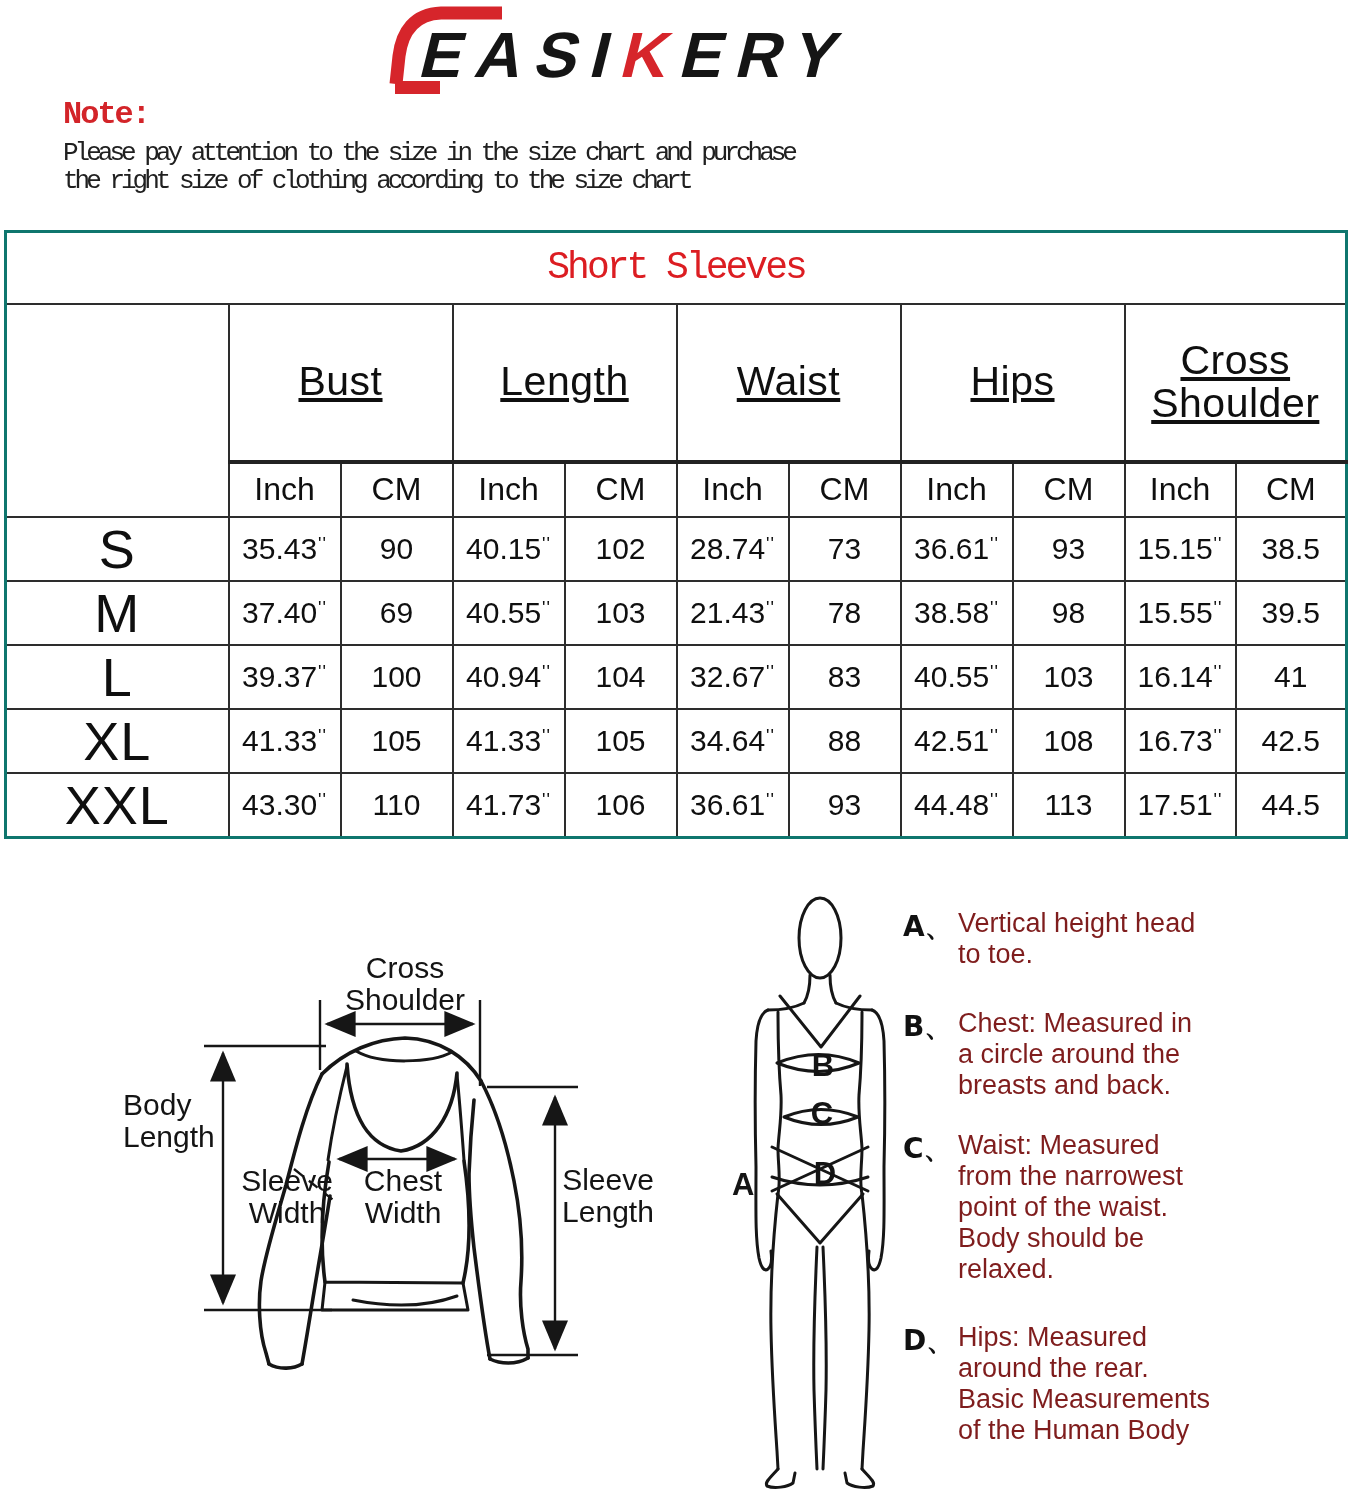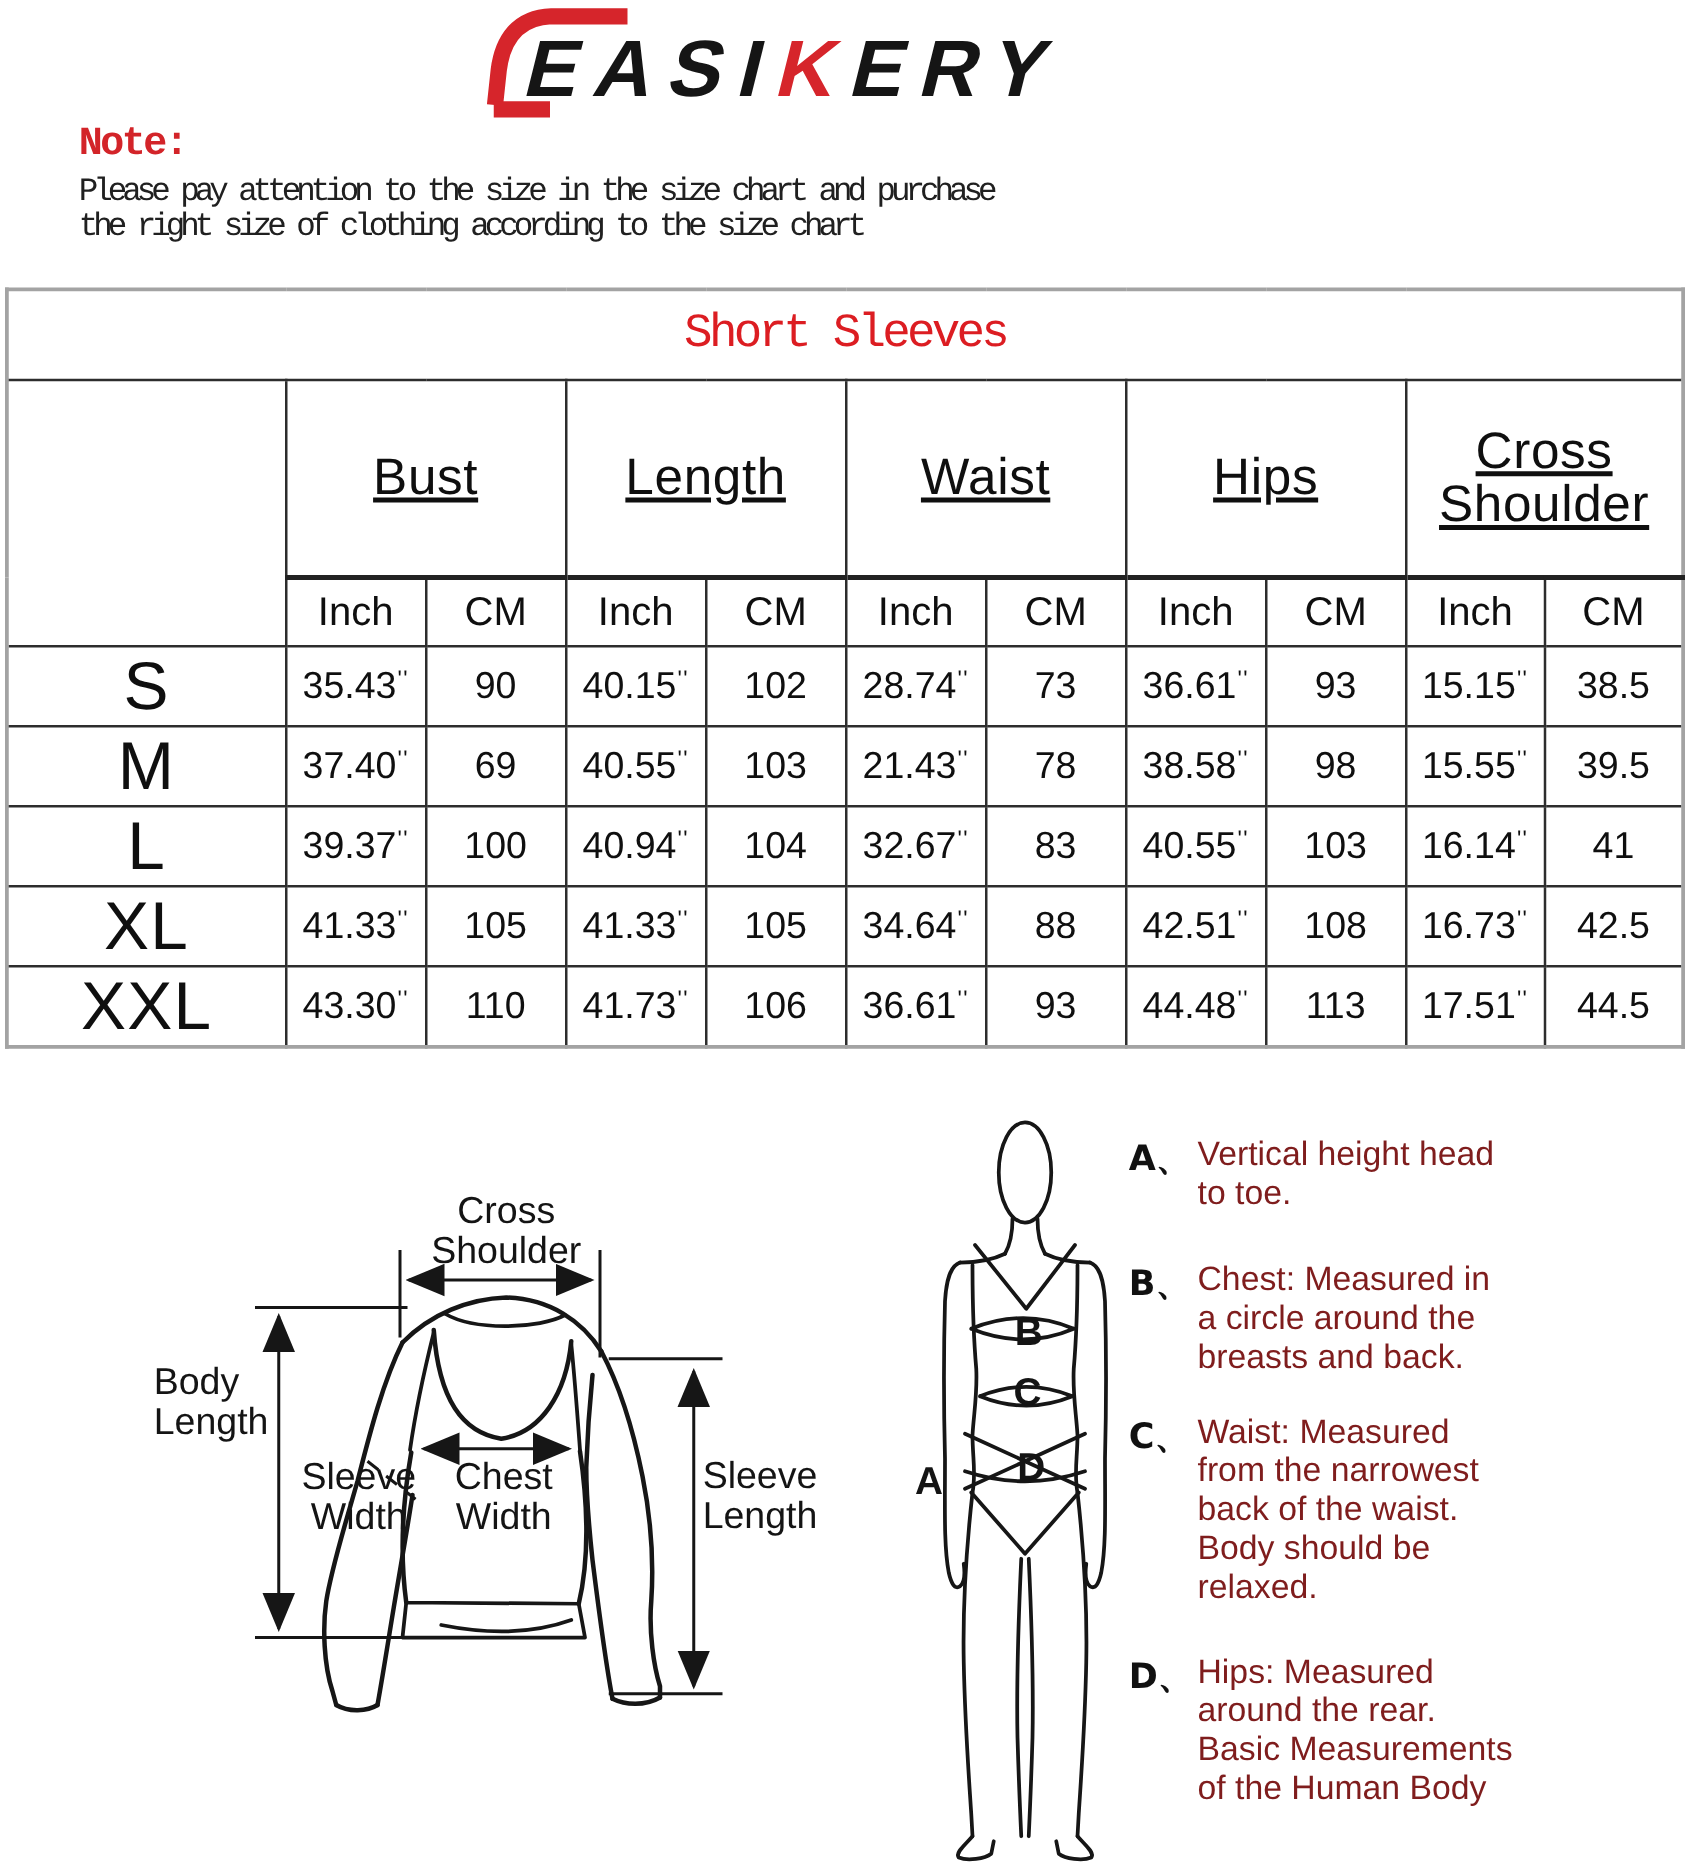--- a/index.html
+++ b/index.html
@@ -27,21 +27,21 @@
     position:absolute;left:63px;
     font-family:"Liberation Mono",monospace;font-size:26px;letter-spacing:-4px;
     color:#202020;white-space:nowrap;
   }
   .note-line.l1{top:138px;}
   .note-line.l2{top:166px;}
   
   table.size-table{
     position:absolute;left:4px;top:230px;width:1341px;
     border-collapse:collapse;table-layout:fixed;
-    border:3px solid #a3a3a3;
+    border:3px solid #0f766e;
   }
   table.size-table td{
     border:2px solid #2d2d2d;text-align:center;vertical-align:middle;
     padding:0;color:#0f0f0f;overflow:hidden;
   }
   tr.r-title{height:72px;}
   tr.r-title td{border-left:none;border-right:none;}
   tr.r-head{height:158px;}
   tr.r-head td{border-bottom:4px solid #222;}
   tr.r-units{height:55px;}
@@ -291,21 +291,21 @@
         <div>Chest: Measured in</div>
         <div>a circle around the</div>
         <div>breasts and back.</div>
       </div>
     </div>
     <div class="guide-block gb2">
       <div class="guide-label">C、</div>
       <div class="guide-lines">
         <div>Waist: Measured</div>
         <div>from the narrowest</div>
-        <div>back of the waist.</div>
+        <div>point of the waist.</div>
         <div>Body should be</div>
         <div>relaxed.</div>
       </div>
     </div>
     <div class="guide-block gb3">
       <div class="guide-label">D、</div>
       <div class="guide-lines">
         <div>Hips: Measured</div>
         <div>around the rear.</div>
         <div>Basic Measurements</div>

